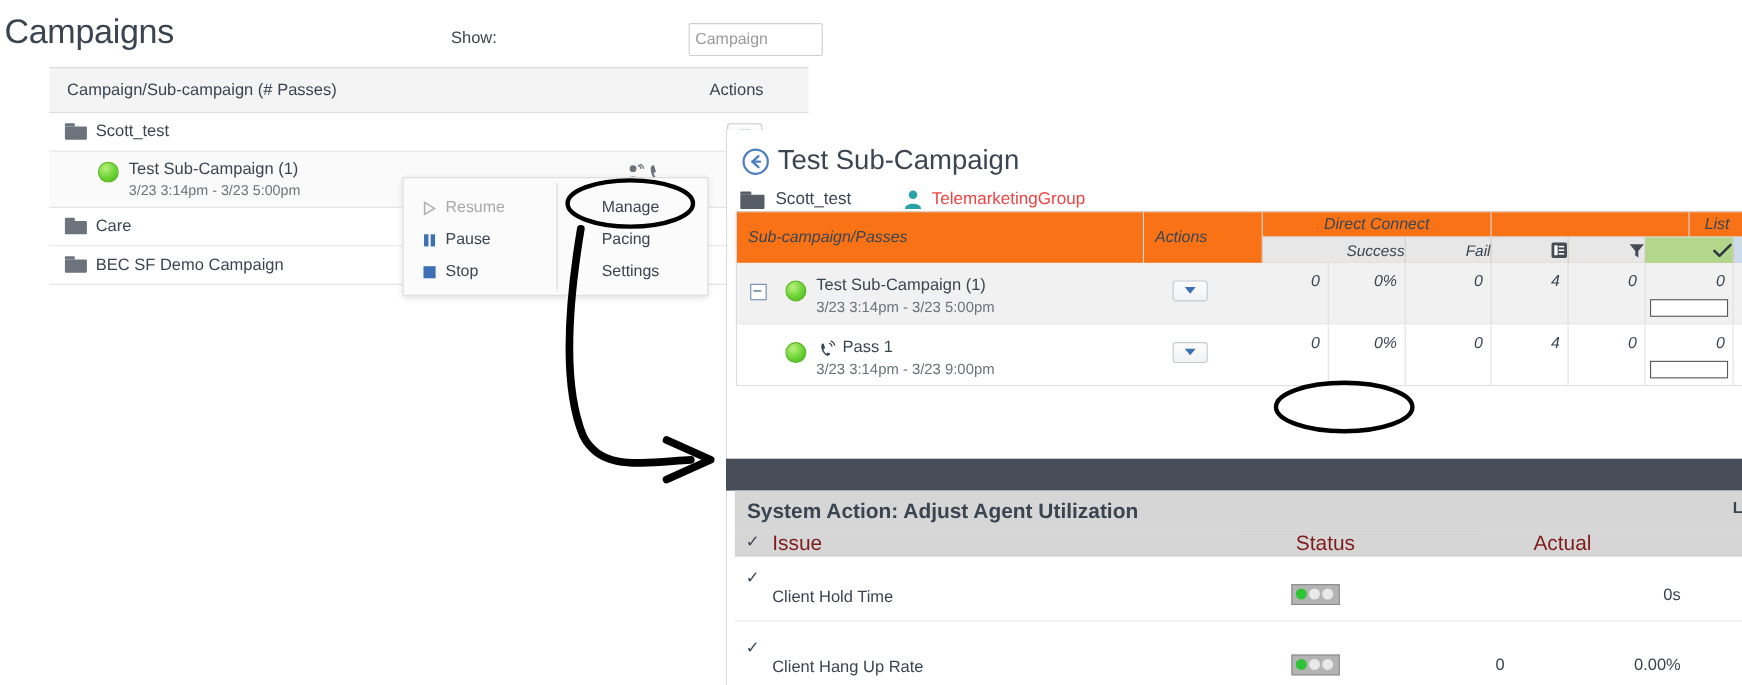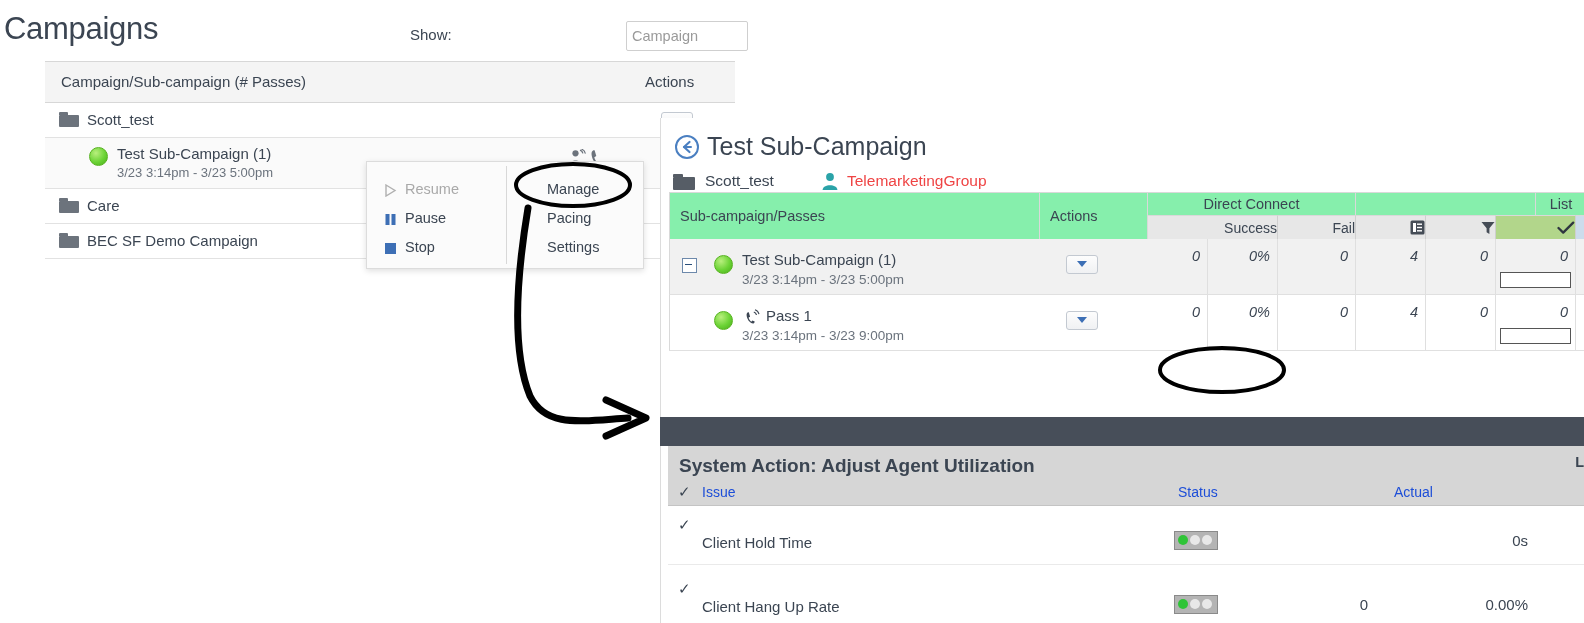--- a/index.html
+++ b/index.html
@@ -110,22 +110,22 @@
   #rp-breadcrumb{position:absolute;left:12px;top:52px;height:24px;}
   #bc-folder{position:absolute;left:0;top:4px;width:22px;height:16px;}
   #bc-folder .tab{position:absolute;left:0;top:0;width:10px;height:3px;background:#565d66;border-radius:1px 1px 0 0;}
   #bc-folder .bdy{position:absolute;left:0;top:3px;width:22px;height:13px;background:#565d66;border-radius:1px;}
   #bc-name{position:absolute;left:32px;top:2px;font-size:15.5px;color:#3b4552;}
   #bc-person{position:absolute;left:148px;top:2px;width:18px;height:19px;}
   #bc-group{position:absolute;left:174px;top:2px;font-size:15.5px;color:#ef4444;}
 
   
   #rp-table{position:absolute;left:8px;top:74px;width:916px;}
-  .dt-head{position:relative;height:46px;background:#86efac;
-    border:1px solid #d9d9d9;border-bottom:0;}
+  .dt-head{position:relative;height:46px;background:#f97316;
+    border:1px solid #d9d9d9;border-bottom:0;font-style:italic;}
   .dt-head .grp{
     position:absolute;top:0;height:22px;line-height:22px;text-align:center;
     font-size:14.5px;color:#3b4552;border-right:1px solid #d9d9d9;
     box-sizing:border-box;
   }
   .dt-head .sub{
     position:absolute;top:22px;height:24px;line-height:24px;text-align:right;
     font-size:14px;color:#3b4552;background:#e7e7e7;
     border-right:1px solid #cfcfcf;border-top:1px solid #d9d9d9;
     box-sizing:border-box;
@@ -168,21 +168,21 @@
   
   #bt-section-head{
     position:absolute;left:668px;top:446px;width:916px;height:35px;background:#d6d6d6;
   }
   #bt-section-head .t{position:absolute;left:11px;top:9px;font-size:19px;font-weight:bold;color:#3b4552;}
   #bt-section-head .rcut{position:absolute;right:0px;top:8px;font-size:14.5px;font-weight:bold;color:#3b4552;}
 
   #bt-col-head{position:absolute;left:668px;top:481px;width:916px;height:24px;background:#d6d6d6;
     border-bottom:1px solid #c4c4c4;}
   #bt-col-head .ck{position:absolute;left:10px;top:2px;font-size:15px;color:#3b4552;}
-  #bt-col-head .c{position:absolute;top:3px;font-size:14px;color:#1d4ed8;}
+  #bt-col-head .c{position:absolute;top:3px;font-size:19px;color:#7f1d1d;}
 
   .bt-row{position:absolute;left:668px;width:916px;height:58px;background:#fff;
     border-bottom:1px solid #eaeaea;}
   .bt-row .ck{position:absolute;left:10px;top:10px;font-size:15px;color:#3b4552;}
   .bt-row .issue{position:absolute;left:34px;top:28px;font-size:15px;color:#3b4552;}
   .bt-row .status{position:absolute;left:506px;top:25px;width:42px;height:17px;
     background:#b4b4b4;border:1px solid #8a8a8a;}
   .bt-row .status i{position:absolute;top:3px;width:10px;height:10px;border-radius:50%;display:block;}
   .bt-row .status i.on{left:3px;background:#2fc437;}
   .bt-row .status i.off1{left:15px;background:#e8e8e8;}

